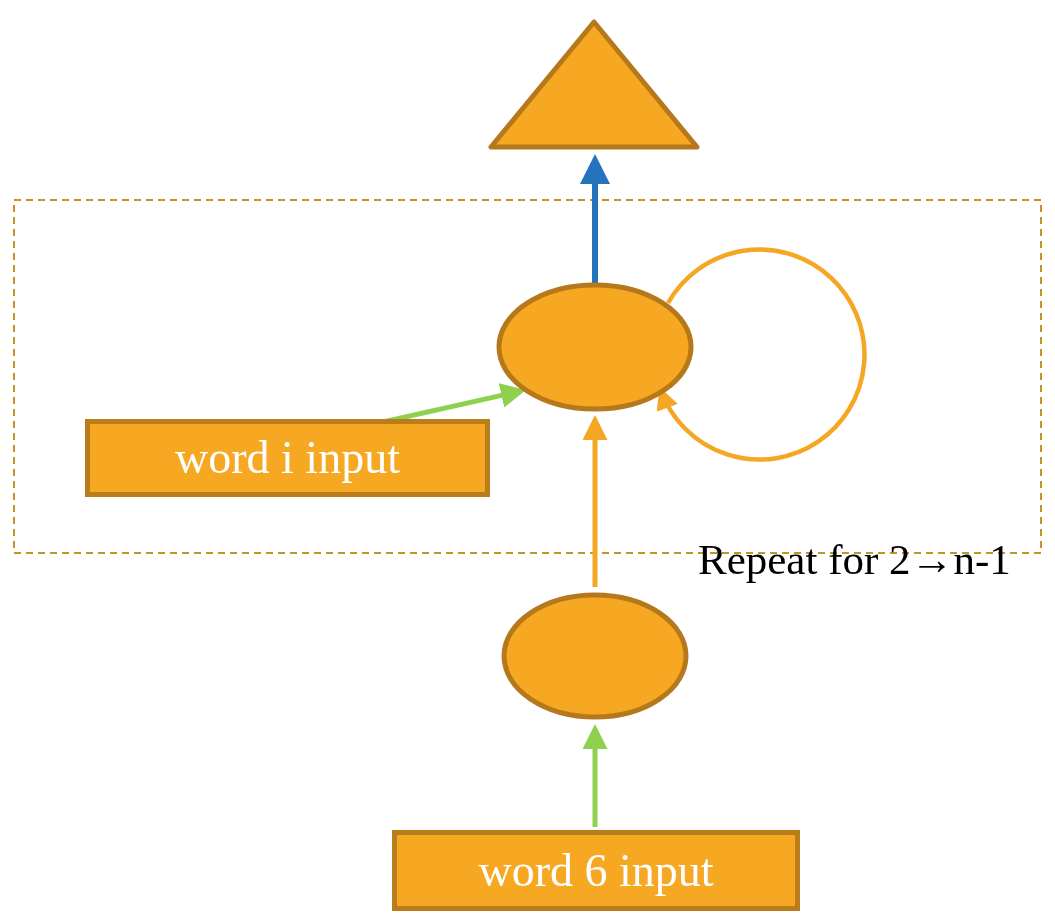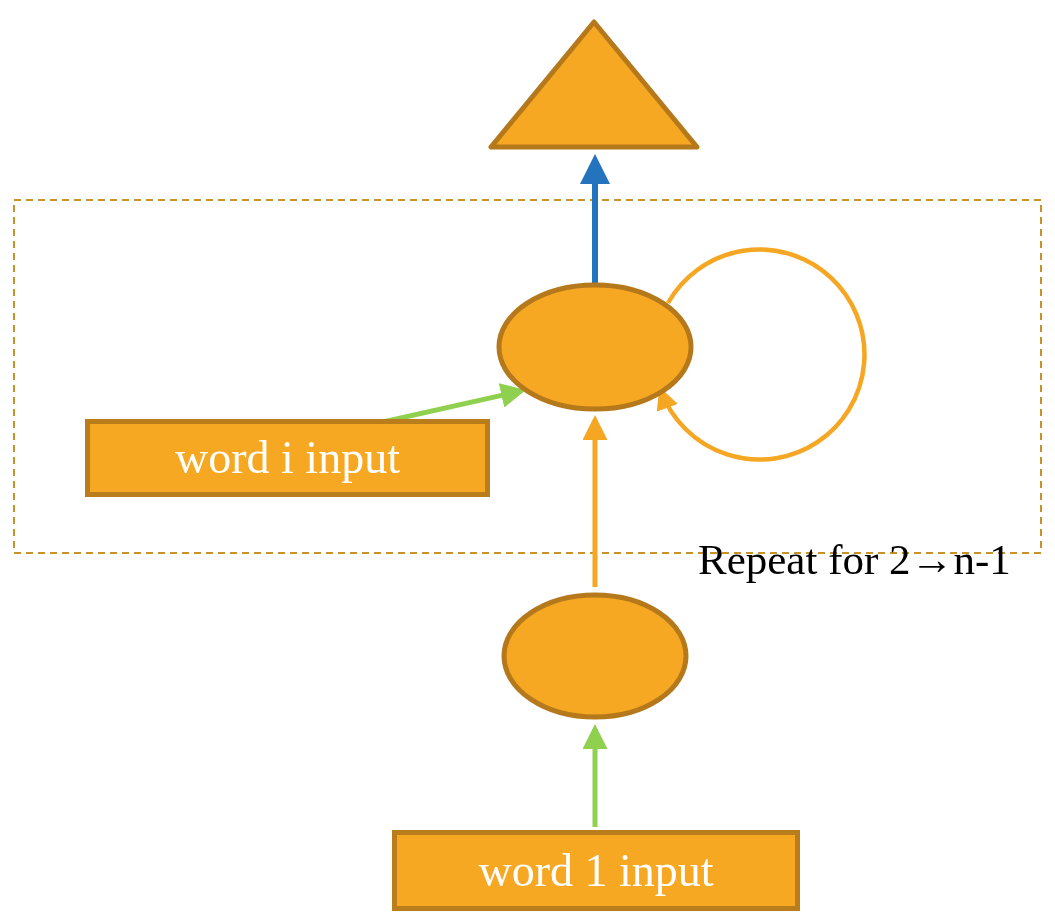--- a/index.html
+++ b/index.html
@@ -91,18 +91,18 @@
     <ellipse cx="595" cy="347" rx="96" ry="62" stroke-width="5" fill="#F7A823" stroke="#B5791C"></ellipse>
 
     <ellipse cx="595" cy="656" rx="91" ry="61" stroke-width="5" fill="#F7A823" stroke="#B5791C"></ellipse>
   </svg>
 
   <div class="label-box box-word-i">
     <span>word i input</span>
   </div>
 
   <div class="label-box box-word-1">
-    <span>word 1 input</span>
+    <span>word 6 input</span>
   </div>
 
   <div class="repeat-note">Repeat for 2→n-1</div>
 
 </div>
 
 </body></html>

